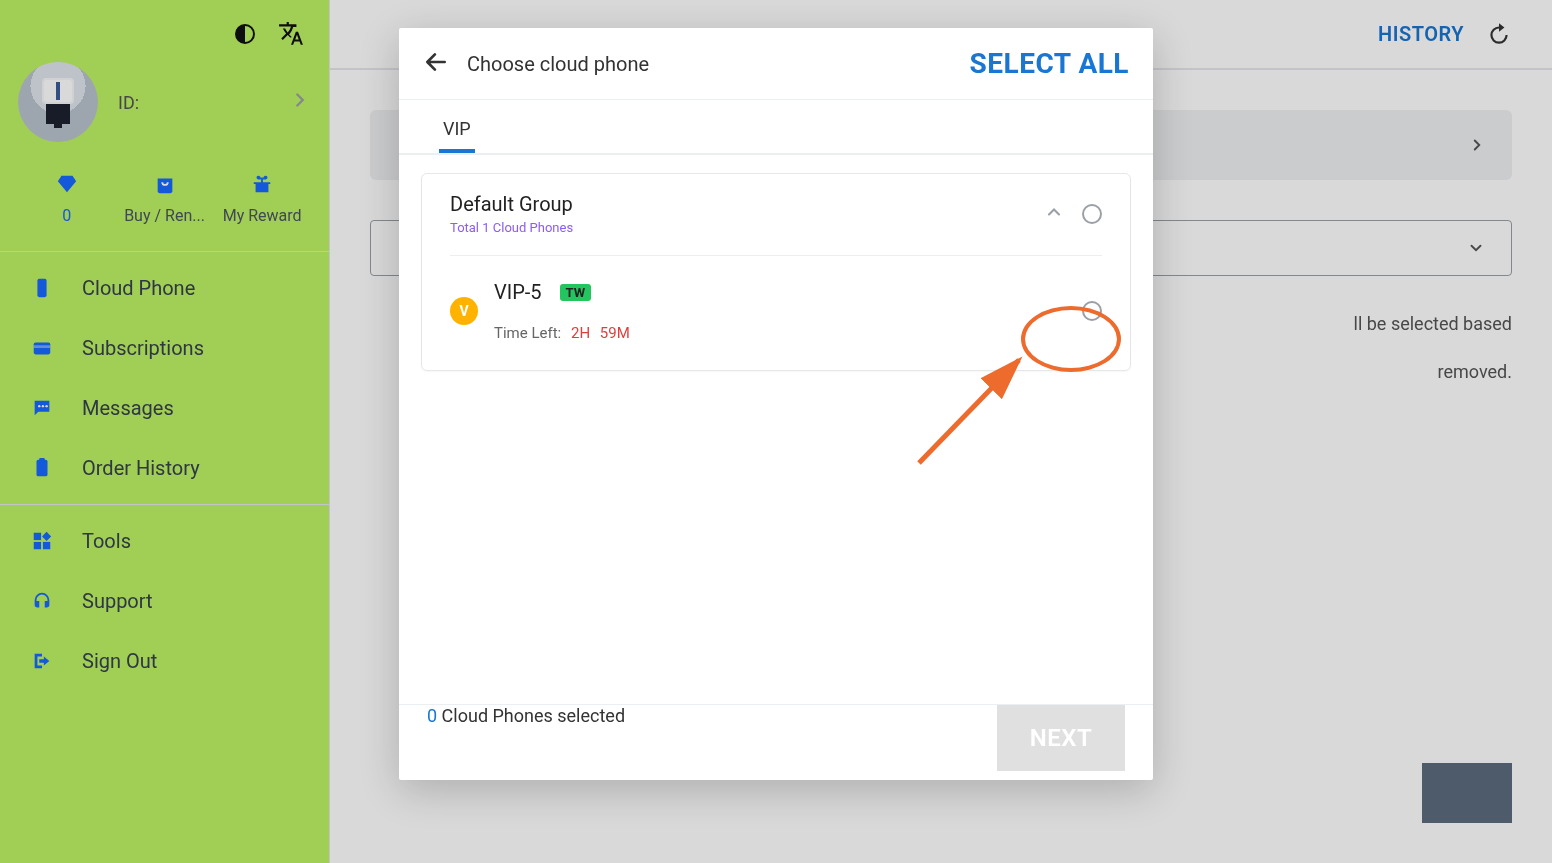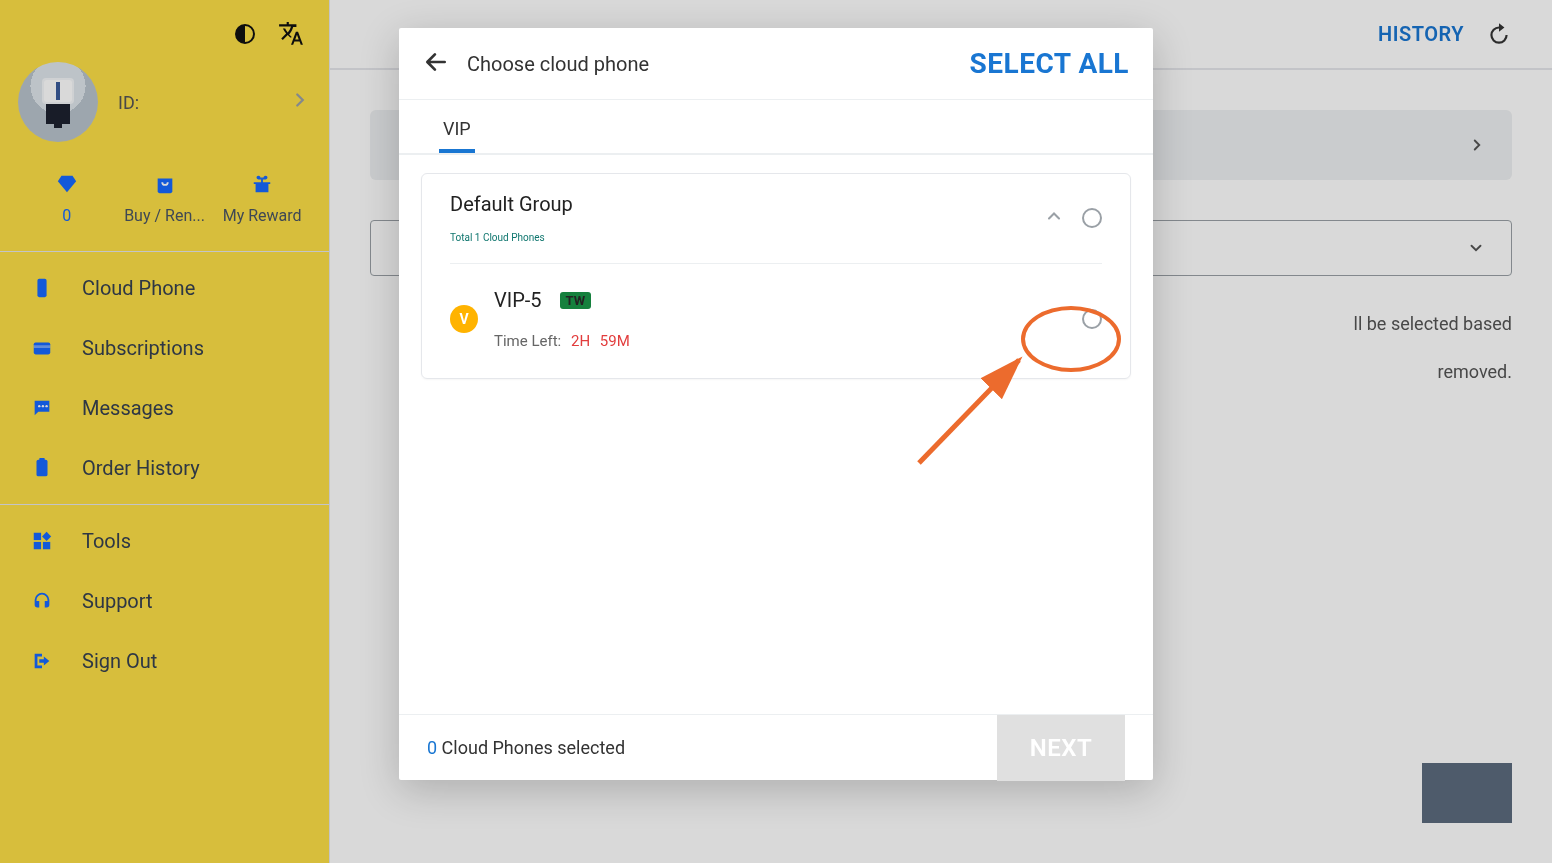--- a/index.html
+++ b/index.html
@@ -1,21 +1,21 @@
 <!DOCTYPE html>
 <html><head>
 <meta charset="utf-8">
 <style>
 * { box-sizing: border-box; margin: 0; padding: 0; font-family: -apple-system, BlinkMacSystemFont, "Segoe UI", Roboto, sans-serif; }
 html, body { width: 1552px; height: 863px; overflow: hidden; background: #f3f4f6; }
 
 .app { position: relative; width: 100%; height: 100%; display: flex; }
 
 
-.sidebar { width: 330px; height: 100%; background: #fde047; border-right: 1px solid #e5e7eb; padding-top: 12px; position: relative; }
+.sidebar { width: 330px; height: 100%; background: #bef264; border-right: 1px solid #e5e7eb; padding-top: 12px; position: relative; }
 .sidebar-top { display: flex; justify-content: flex-end; gap: 18px; padding: 8px 24px 14px; }
 .sidebar-top .icon-box { width: 28px; height: 28px; display: flex; align-items: center; justify-content: center; color: #111; cursor: pointer; }
 .profile-row { display: flex; align-items: center; gap: 20px; padding: 0 18px 10px; }
 .avatar { width: 80px; height: 80px; border-radius: 50%; background: radial-gradient(circle at 50% 30%, #dfe6ec 0 40%, #b9c4cd 40% 100%); display:flex; align-items:center; justify-content:center; overflow:hidden; }
 .avatar svg { width: 68px; height: 68px; }
 .id-area { flex: 1; color: #555; font-size: 18px; }
 .chev-right { color: #9aa0a6; }
 .actions-row { display: flex; justify-content: space-between; padding: 20px 18px 26px; }
 .action { flex: 1; text-align: center; color: #4b5563; font-size: 16px; }
 .action .ic { height: 24px; color: #1769ff; margin-bottom: 10px; display:flex; justify-content:center; align-items:center; }
@@ -39,32 +39,32 @@
 .overlay { position: absolute; inset: 0; background: rgba(0,0,0,.15); }
 .modal { position: absolute; left: 50%; transform: translateX(-50%); top: 28px; width: 754px; height: 752px; background: #fff; border-radius: 2px; box-shadow: 0 10px 40px rgba(0,0,0,.2); display:flex; flex-direction:column; }
 .modal-head { height: 72px; display:flex; align-items:center; padding: 0 24px; gap: 18px; border-bottom: 1px solid #eceff1; }
 .modal-head .title { font-size: 20px; color: #333; }
 .modal-head .select-all { margin-left:auto; color:#1976d2; font-size:28px; font-weight:700; letter-spacing:.5px; }
 .tabs { padding: 10px 40px 0; border-bottom: 2px solid #eceff1; }
 .tab { display:inline-block; padding: 8px 4px 10px; font-size: 18px; color:#333; border-bottom: 4px solid #1976d2; }
 .group-card { margin: 18px 22px; border:1px solid #e5e7eb; border-radius:6px; box-shadow: 0 1px 2px rgba(0,0,0,.04); }
 .group-head { display:flex; align-items:center; padding: 18px 28px 14px; gap:14px; }
 .group-head .meta .name { font-size: 20px; color:#222; }
-.group-head .meta .count { font-size: 10px; color:#0f766e; margin-top:16px; }
+.group-head .meta .count { font-size: 13px; color:#8b5cf6; margin-top:4px; }
 .group-head .ctrls { margin-left:auto; display:flex; align-items:center; gap:18px; color:#9aa0a6; }
 .circle { width:20px; height:20px; border:2px solid #9aa0a6; border-radius:50%; }
 .group-divider { height:1px; background:#eceff1; margin: 6px 28px 0; }
 .phone-row { display:flex; align-items:center; padding: 24px 28px 28px; gap:16px; position:relative; }
 .vbadge { width:28px; height:28px; border-radius:50%; background:#ffb300; color:#fff; font-size:14px; font-weight:700; display:flex; align-items:center; justify-content:center; }
 .phone-info .name { font-size:20px; color:#222; display:flex; align-items:center; gap:18px; }
-.tag { font-size:13px; font-weight:700; color:#222; background:#15803d; padding:1px 6px; border-radius:3px; }
+.tag { font-size:13px; font-weight:700; color:#222; background:#22c55e; padding:1px 6px; border-radius:3px; }
 .phone-info .time { font-size:15px; color:#666; margin-top:20px; }
 .phone-info .time .red { color:#e23d3d; margin-left:6px; }
 .phone-row .sel { margin-left:auto; }
-.modal-foot { margin-top:auto; height:66px; border-top:1px solid #eceff1; display:flex; align-items:center; padding:0 28px;gap:15px; }
+.modal-foot { margin-top:auto; height:76px; border-top:1px solid #eceff1; display:flex; align-items:flex-start; padding:0 28px;gap:15px; }
 .modal-foot .count { font-size:18px; color:#333; }
 .modal-foot .count .n { color:#1976d2; }
 .next-btn { margin-left:auto; width:128px; height:66px; background:#e0e0e0; color:#fff; font-size:24px; font-weight:600; letter-spacing:.5px; display:flex; align-items:center; justify-content:center; }
 
 
 .anno-ellipse { position:absolute; border:4px solid #ec6b2d; border-radius:50%; width:100px; height:66px; pointer-events:none; }
 .anno-arrow { position:absolute; pointer-events:none; }
 </style>
 </head>
 <body>

